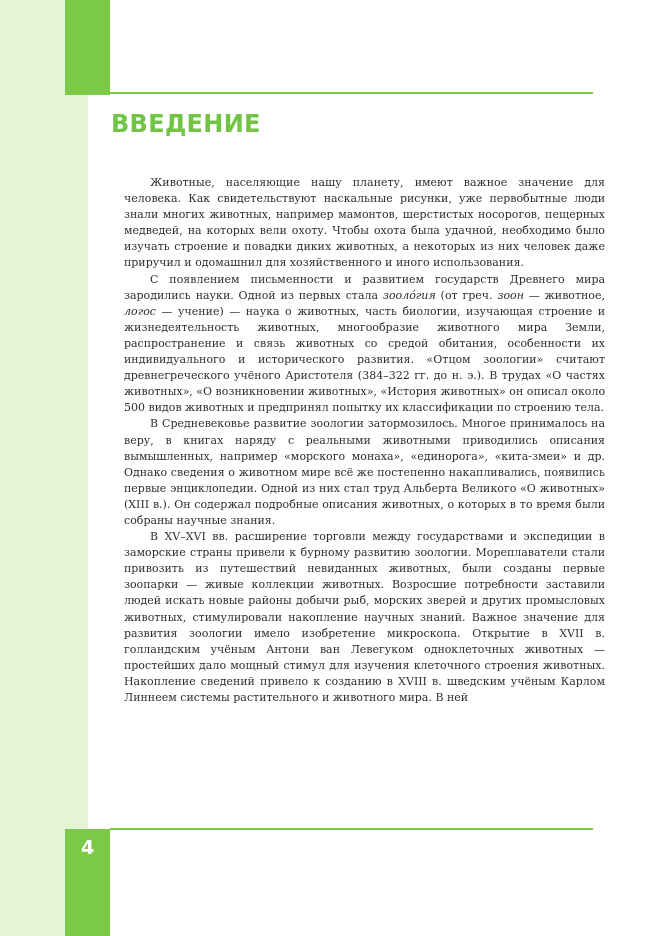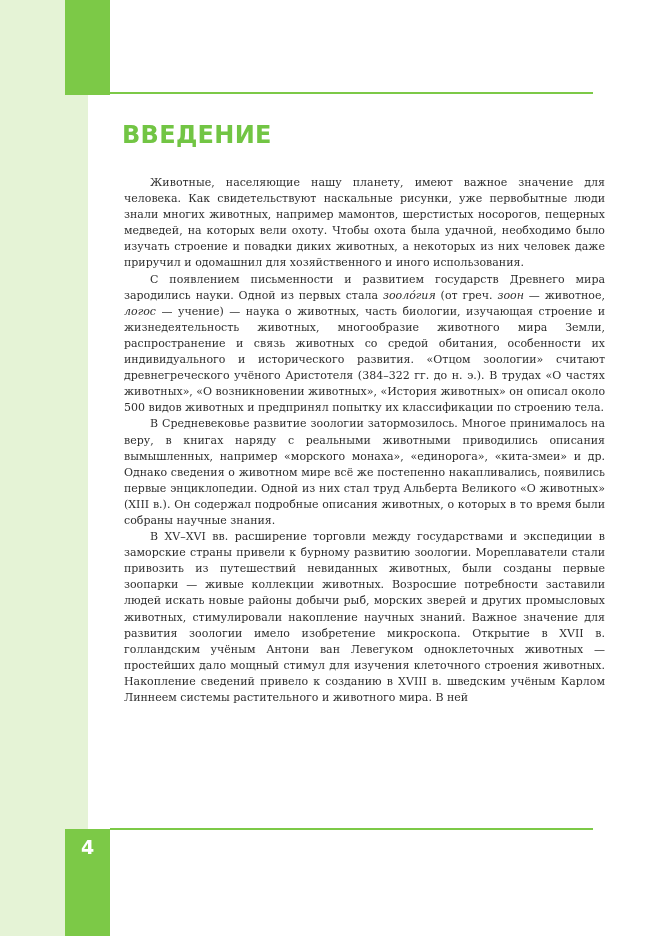--- a/index.html
+++ b/index.html
@@ -63,21 +63,21 @@
       text-align: center;
       color: #ffffff;
       font-family: "DejaVu Sans", "Liberation Sans", sans-serif;
       font-weight: bold;
       font-size: 19px;
       line-height: 22px;
     }
     .heading {
       position: absolute;
       left: 111px; top: 109px;
-      margin: 11px;
+      margin: 0;
       color: #72c544;
       font-family: "DejaVu Sans", "Liberation Sans", sans-serif;
       font-weight: bold;
       font-size: 24px;
       line-height: 30px;
       letter-spacing: 0.3px;
     }
     .body-text {
       position: absolute;
       left: 124px; top: 175px;

